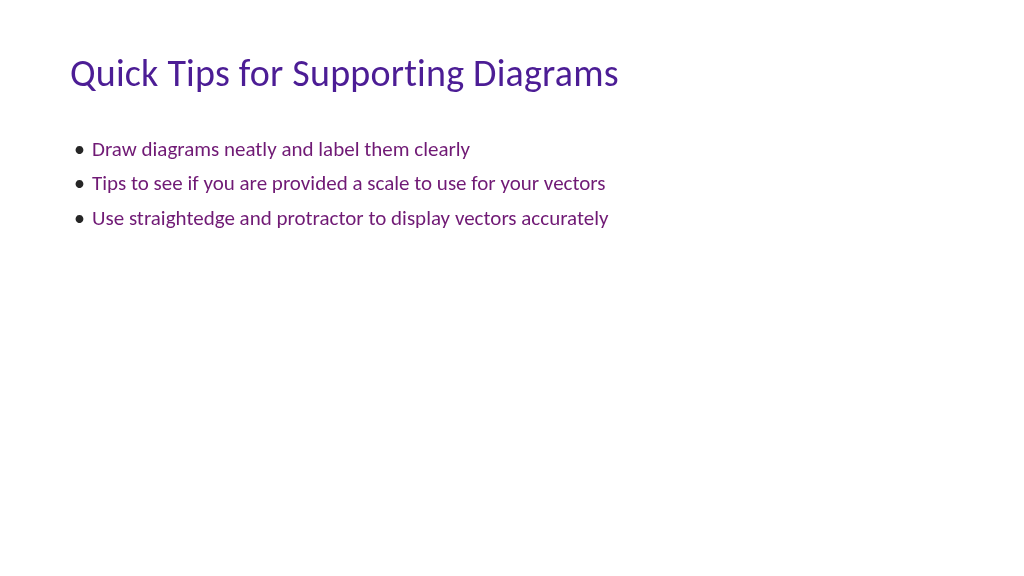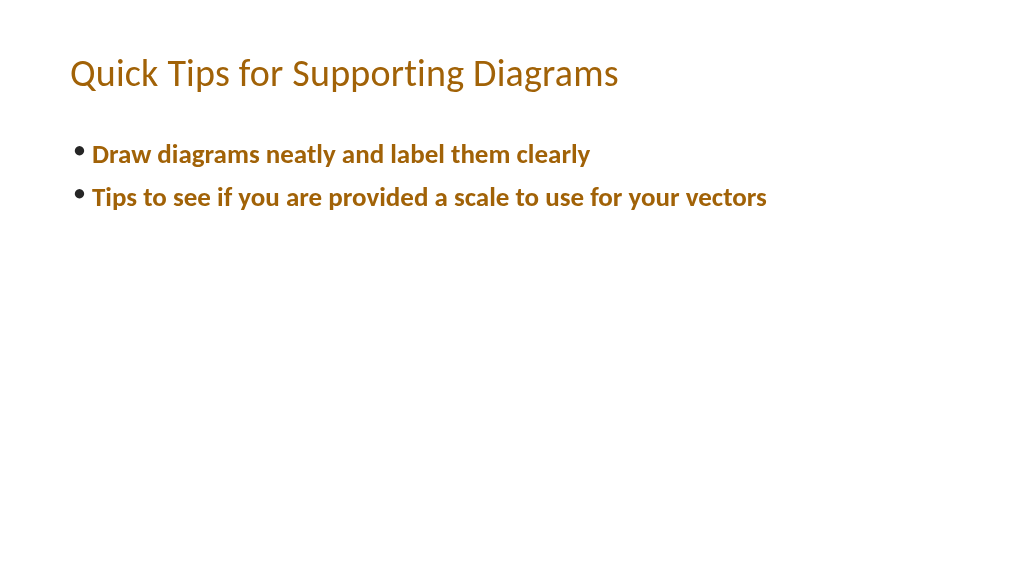--- a/index.html
+++ b/index.html
@@ -11,47 +11,47 @@
       width: 1024px;
       height: 576px;
       background: #ffffff;
       font-family: Calibri, 'Segoe UI', Arial, sans-serif;
       color: #1a1a1a;
       padding: 50px 70px 50px 70px;
     }
     .title {
       font-size: 38px;
       font-weight: 400;
-      color: #a16207;
+      color: #4c1d95;
       margin-bottom: 38px;
       letter-spacing: 0.2px;
     }
     .bullet-list {
       list-style: none;
       padding-left: 4px;
     }
     .bullet-item {
-      font-size: 27px;
-      color: #a16207;
+      font-size: 21px;
+      color: #701a75;
       line-height: 1.45;
       margin-bottom: 4px;
       position: relative;
       padding-left: 18px;
-      font-weight: bold;
     }
     .bullet-item::before {
       content: "•";
       position: absolute;
       left: 0;
       top: 0;
       font-size: 22px;
       color: #262626;
     }
   </style>
 </head>
 <body>
 
 <h1 class="title">Quick Tips for Supporting Diagrams</h1>
 
 <ul class="bullet-list">
   <li class="bullet-item">Draw diagrams neatly and label them clearly</li>
   <li class="bullet-item">Tips to see if you are provided a scale to use for your vectors</li>
+  <li class="bullet-item">Use straightedge and protractor to display vectors accurately</li>
 </ul>
 
 </body></html>

